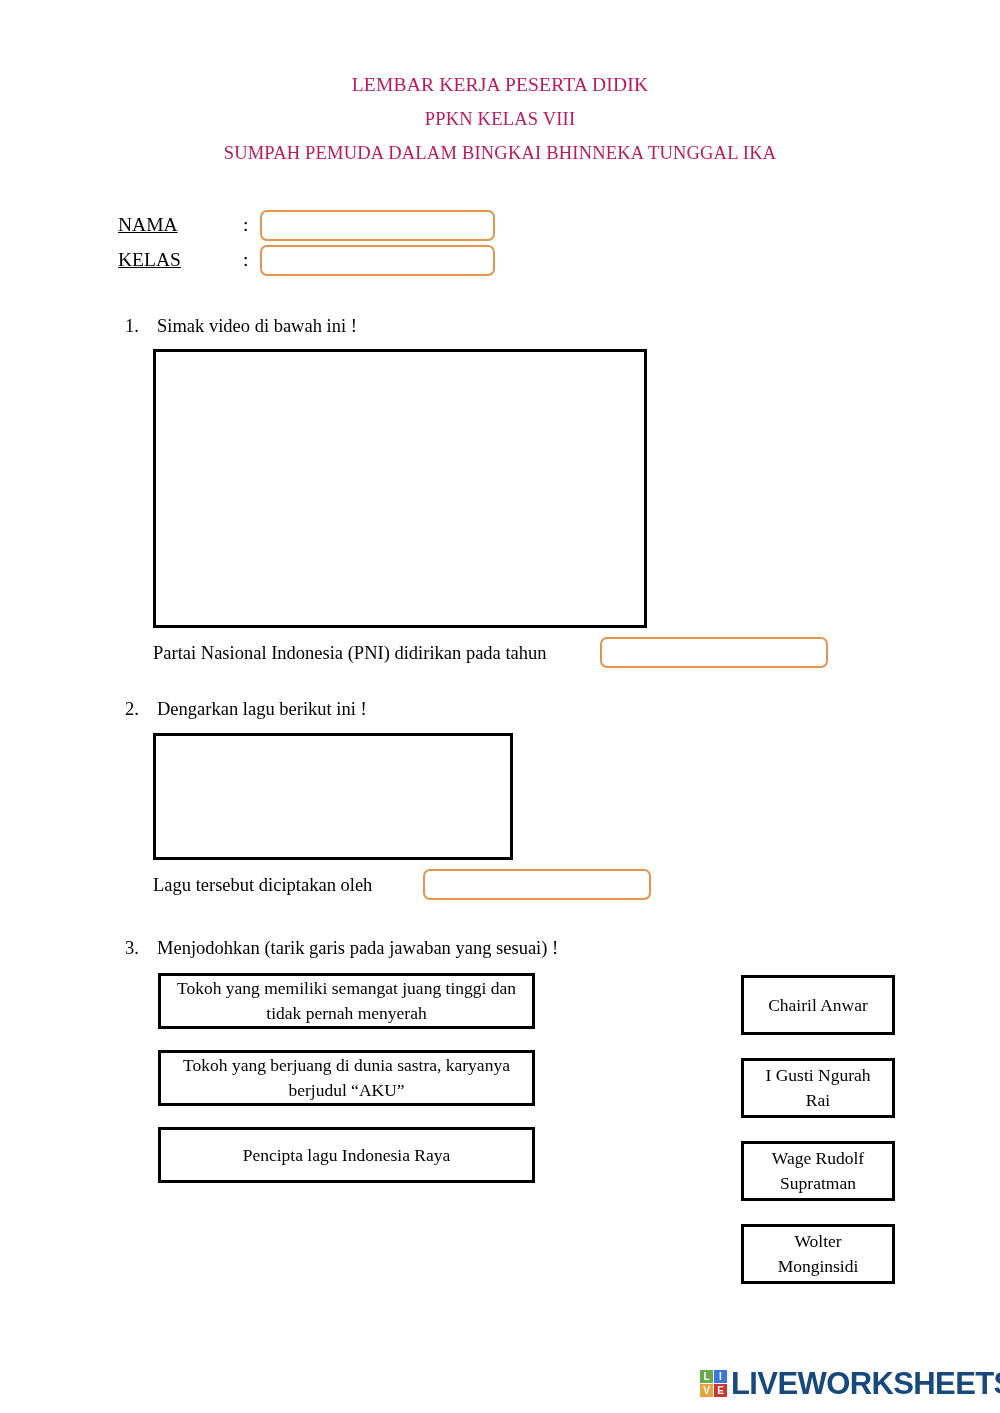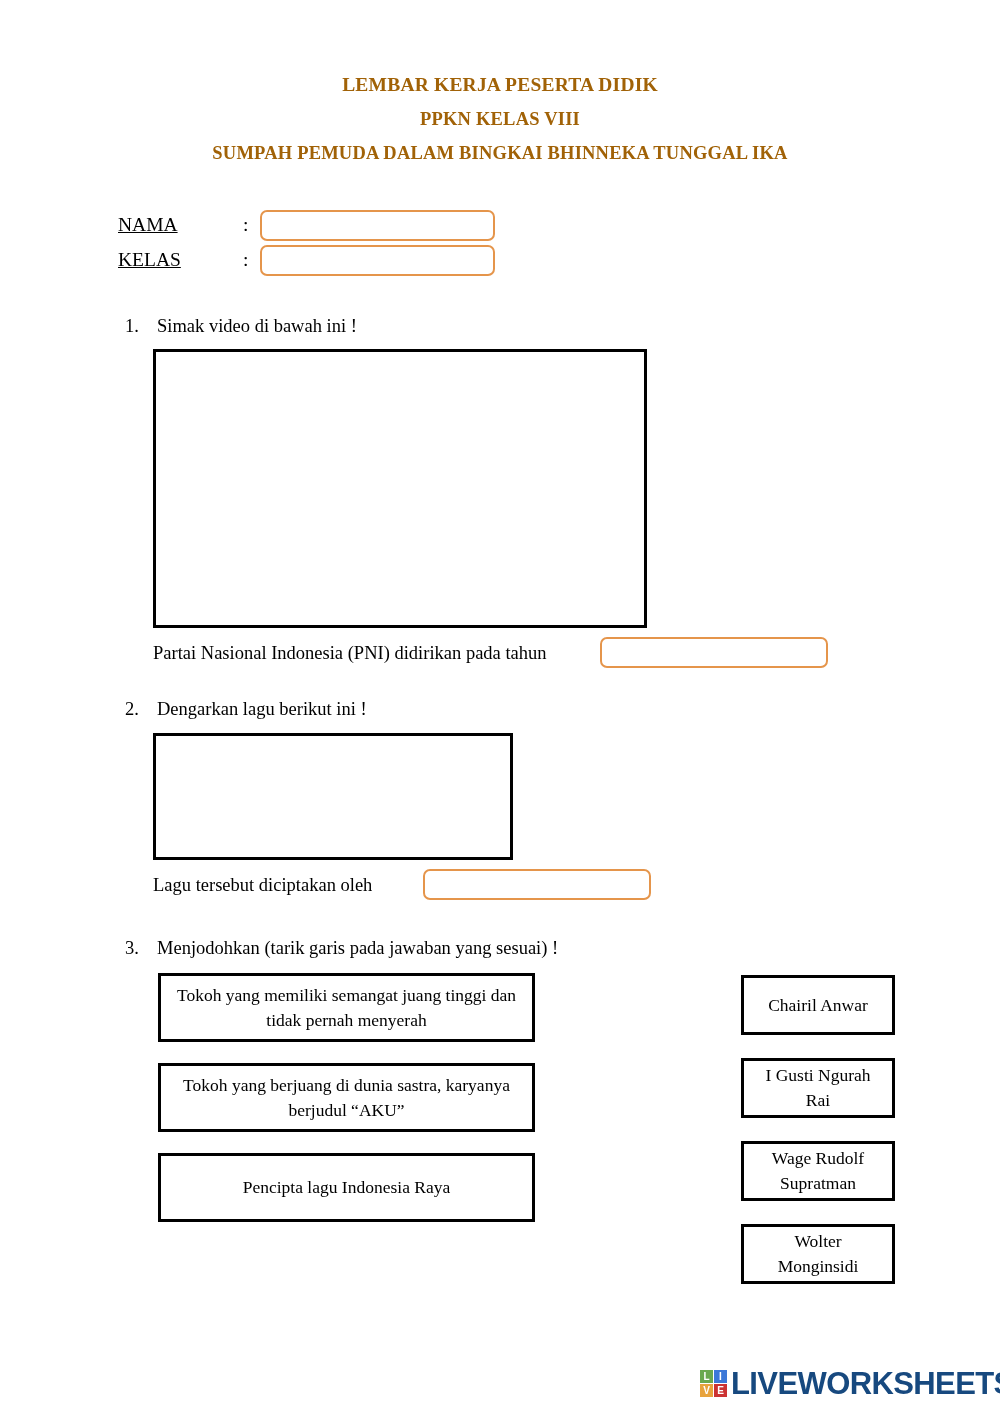--- a/index.html
+++ b/index.html
@@ -18,25 +18,25 @@
 
   
   .header {
     position: absolute;
     top: 68px;
     left: 0;
     width: 1000px;
     text-align: center;
   }
   .title-line {
-    font-weight: bold;
+    font-weight: normal;
     font-size: 19px;
     letter-spacing: 0.2px;
     line-height: 34px;
-    color: #a16207;
+    color: #be185d;
   }
   .title-line.l1 { font-size: 19.5px; }
   .title-line.l2 { font-size: 18.5px; }
   .title-line.l3 { font-size: 18.5px; }
 
   
   .ident {
     position: absolute;
     left: 118px;
     top: 208px;
@@ -142,21 +142,21 @@
     display: flex;
     align-items: center;
     justify-content: center;
     text-align: center;
     font-size: 17.5px;
     line-height: 25px;
     padding: 0 10px;
   }
   .match-col-left .match-box {
     width: 377px;
-    height: 69px;
+    height: 56px;
     margin-bottom: 21px;
   }
   .match-col-right .match-box {
     width: 154px;
     height: 60px;
     margin-bottom: 23px;
   }
   .match-col-right .match-box.r1 { margin-top: 2px; }
 
   

